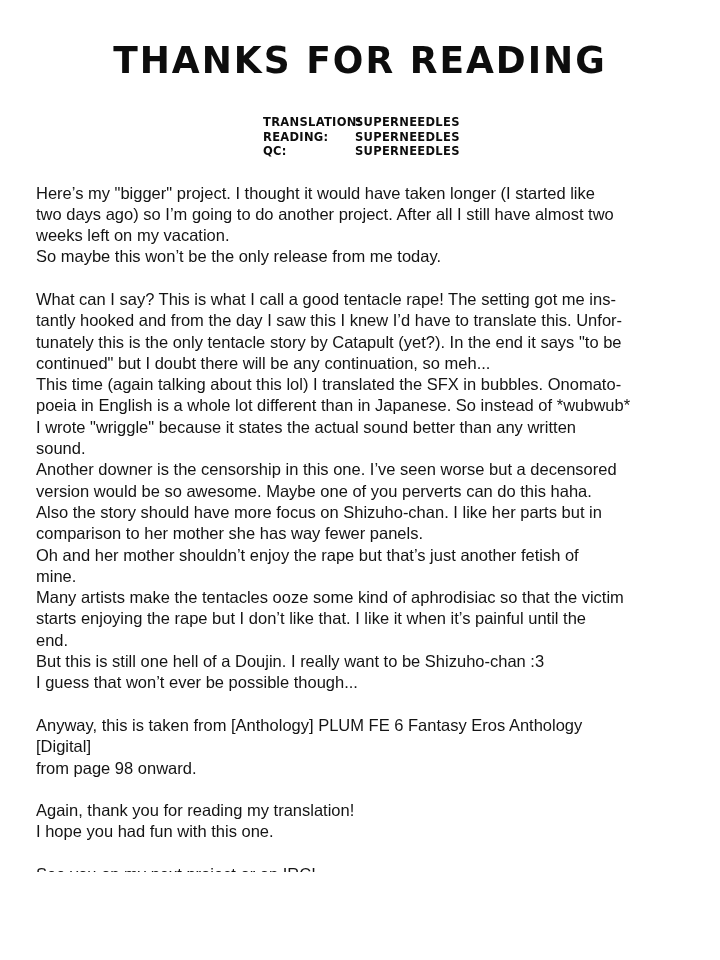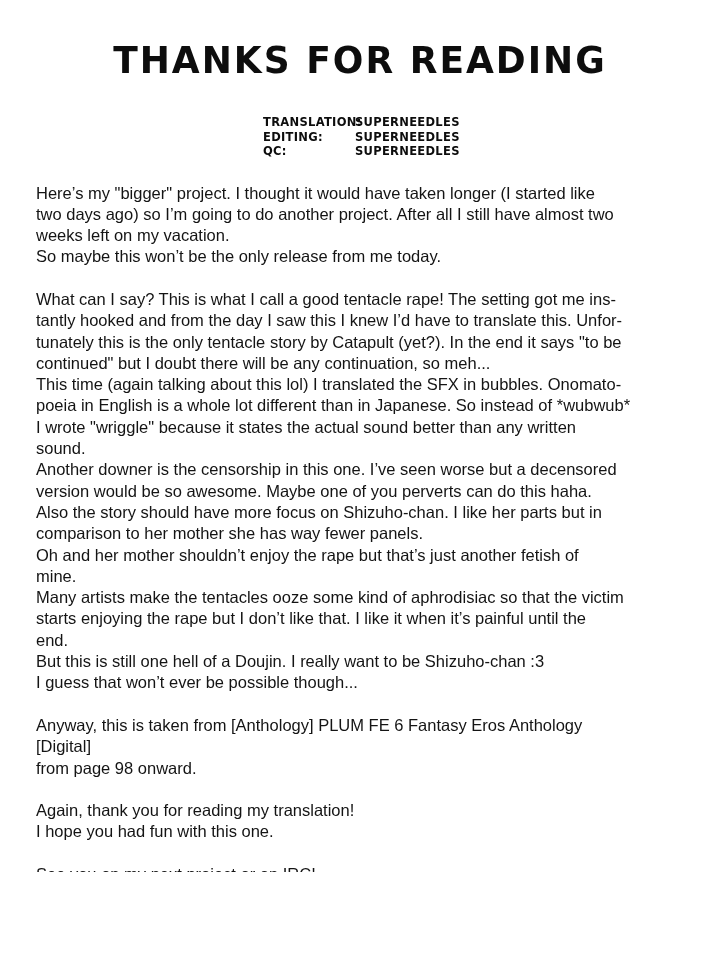--- a/index.html
+++ b/index.html
@@ -55,21 +55,21 @@
 <div class="page">
 
   <h1 class="title">THANKS FOR READING</h1>
 
   <div class="credits">
     <div class="credit-row">
       <span class="credit-label">TRANSLATION:</span>
       <span class="credit-value">SUPERNEEDLES</span>
     </div>
     <div class="credit-row">
-      <span class="credit-label">EDITING:</span>
+      <span class="credit-label">READING:</span>
       <span class="credit-value">SUPERNEEDLES</span>
     </div>
     <div class="credit-row">
       <span class="credit-label">QC:</span>
       <span class="credit-value">SUPERNEEDLES</span>
     </div>
   </div>
 
   <div class="body-text">Here’s my "bigger" project. I thought it would have taken longer (I started like
 two days ago) so I’m going to do another project. After all I still have almost two

